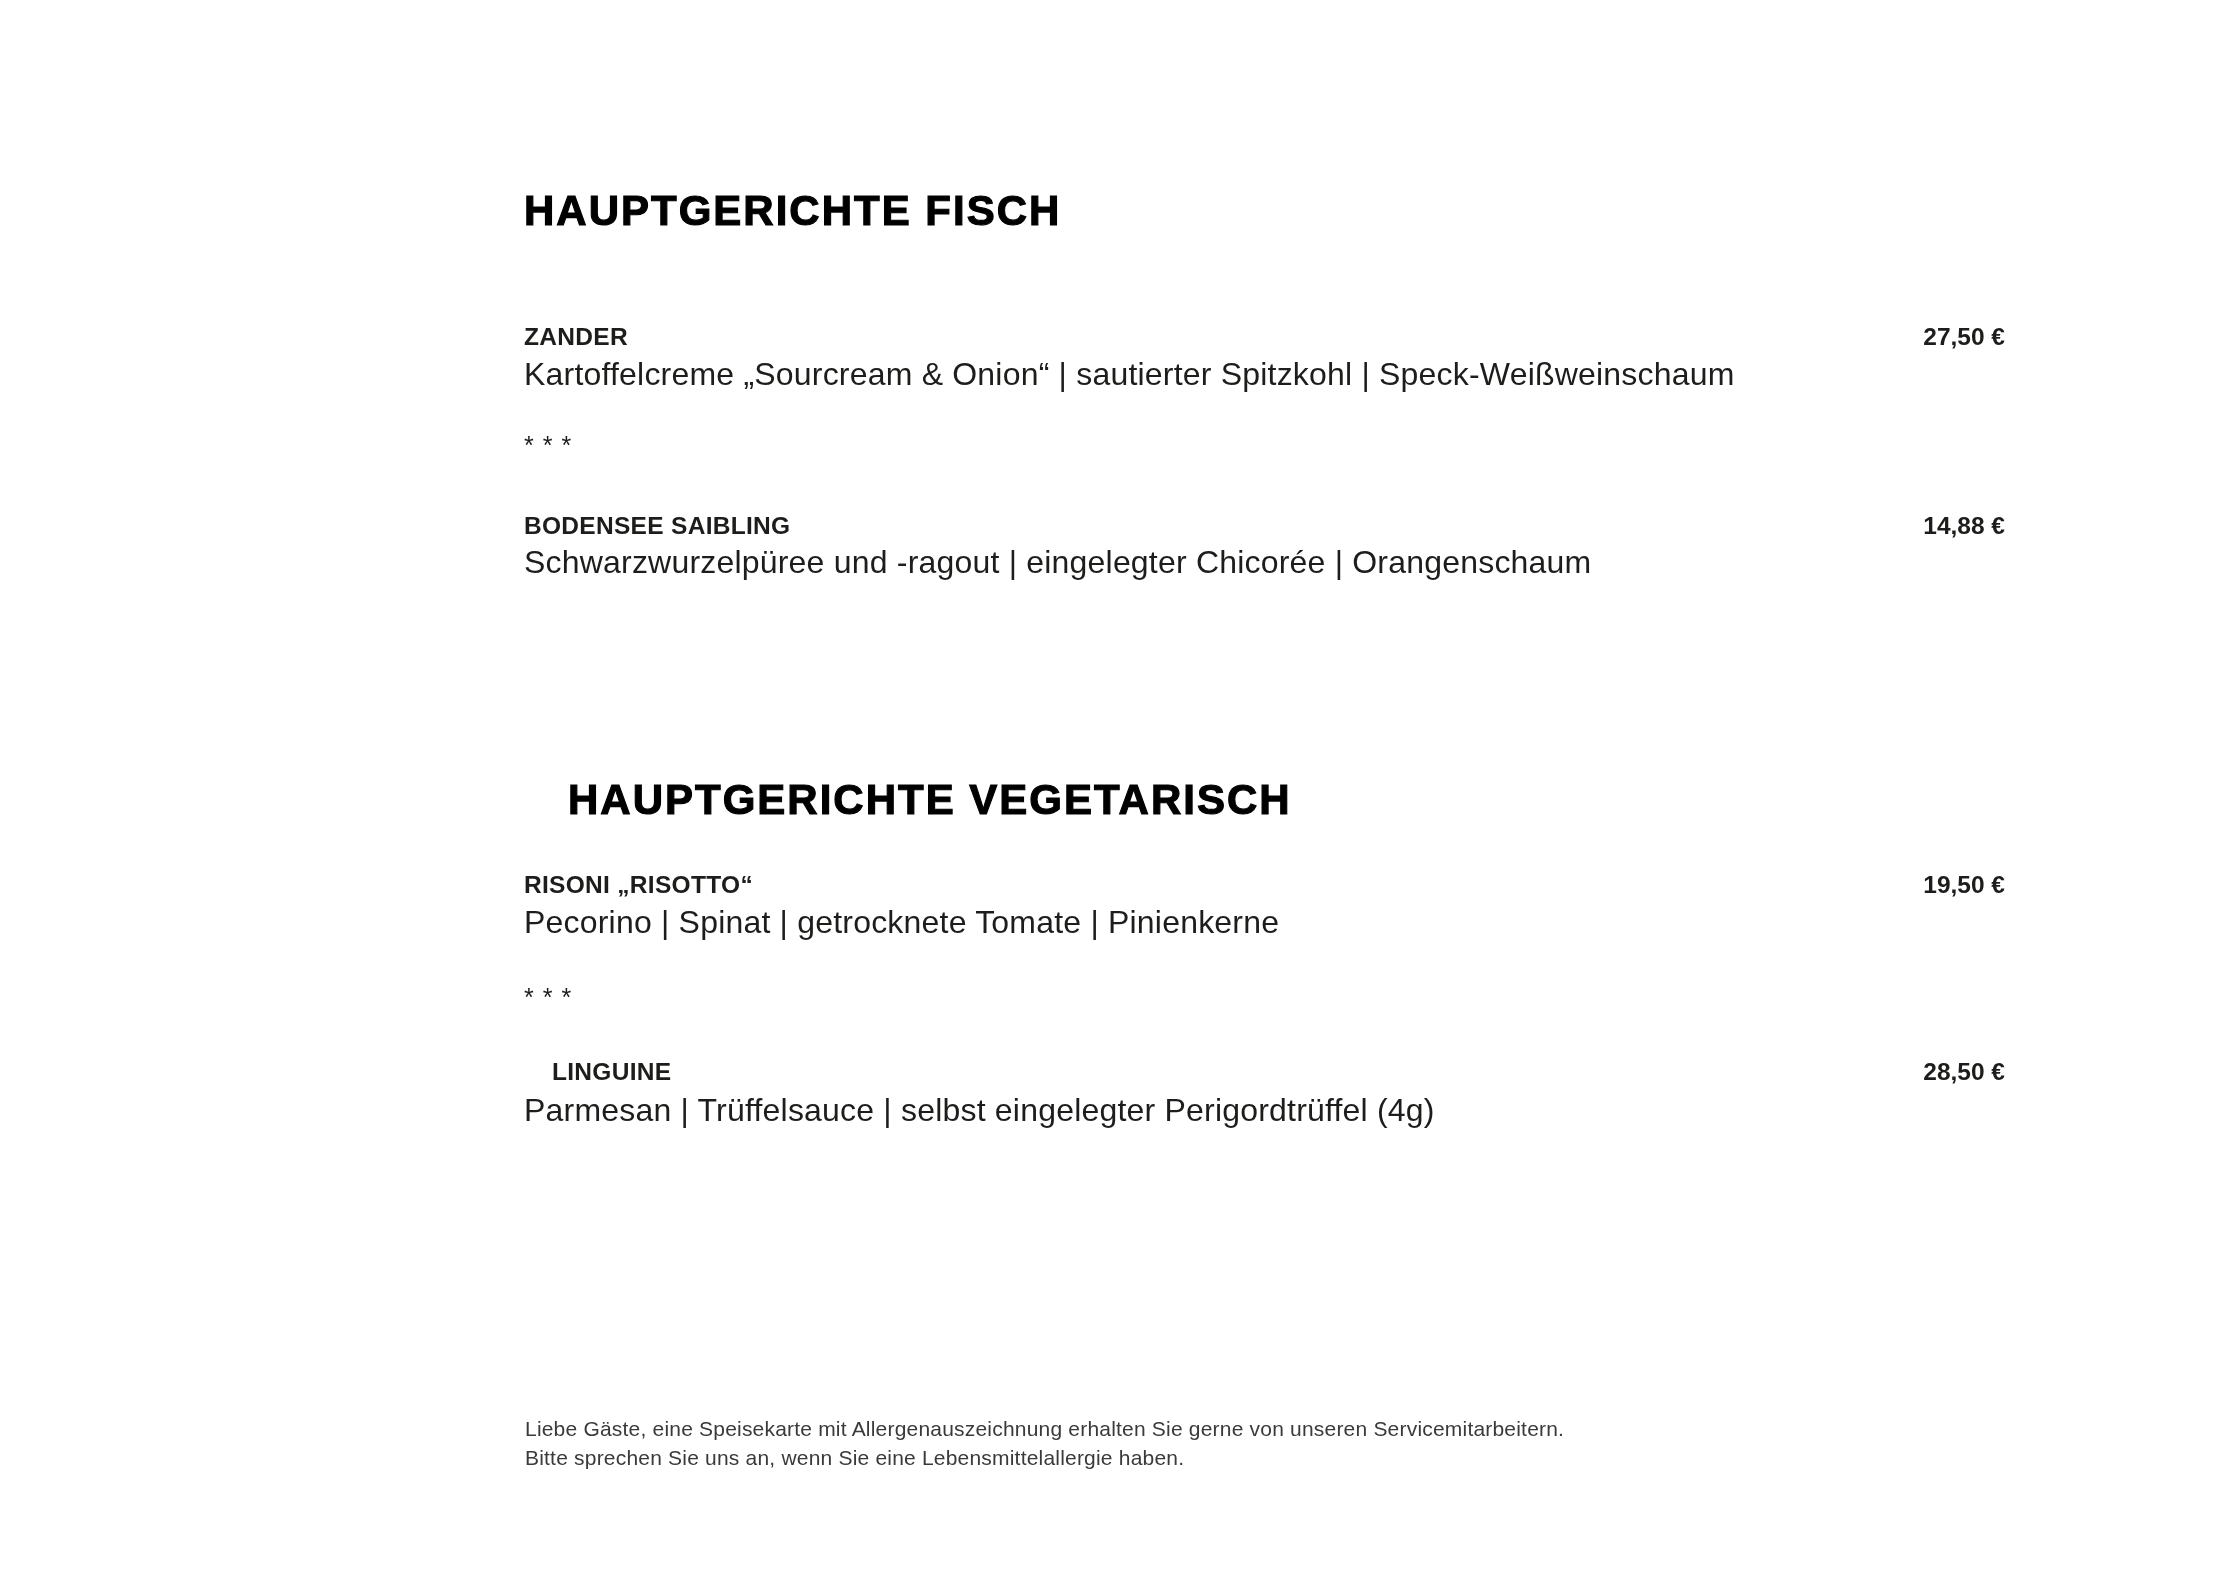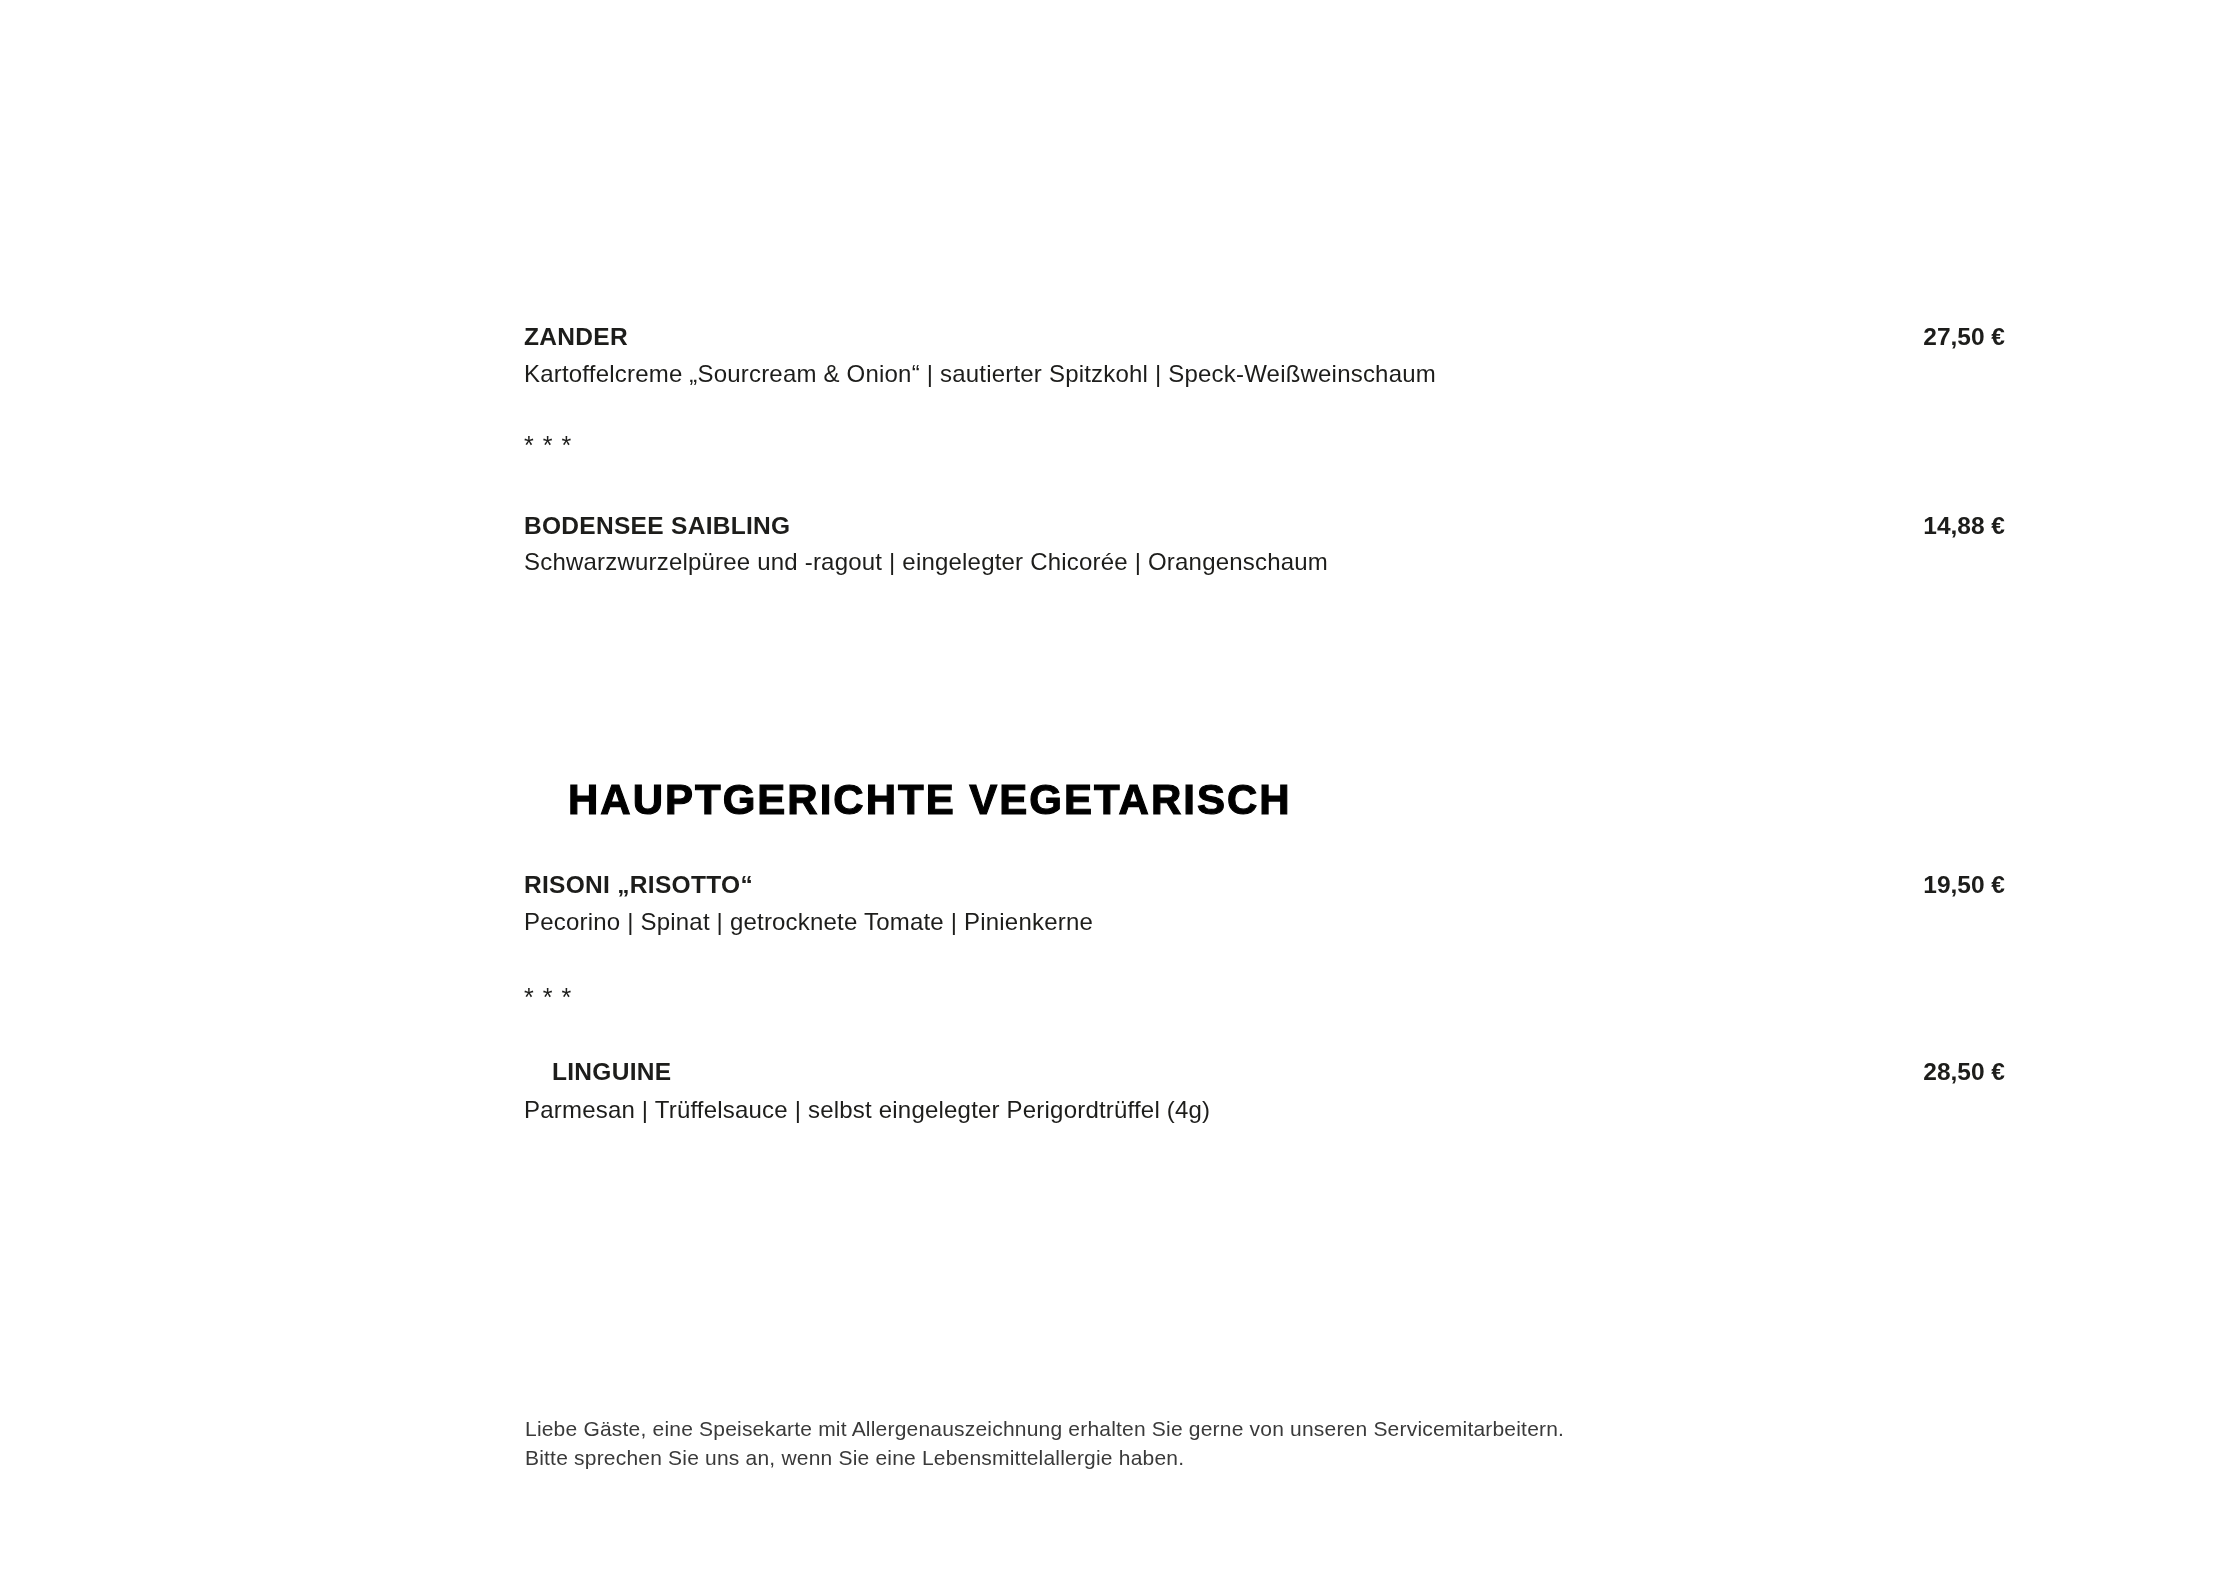--- a/index.html
+++ b/index.html
@@ -53,21 +53,21 @@
   .item-name {
     letter-spacing: 0.3px;
     white-space: nowrap;
   }
   .item-price {
     white-space: nowrap;
   }
   .item-desc {
     position: absolute;
     left: 0;
-    font-size: 24px;
+    font-size: 32px;
     line-height: 30px;
     letter-spacing: 0.2px;
     white-space: nowrap;
   }
   .separator {
     position: absolute;
     left: 0;
     font-size: 25px;
     line-height: 28px;
     letter-spacing: 9px;
@@ -97,20 +97,21 @@
   .d4       { top: 1095px; }
   .f1       { top: 1414px; }
   .f2       { top: 1443px; }
 </style>
 </head>
 <body>
 
 <div class="menu-page">
   <div class="content">
 
+    <h1 class="section-title t-fisch">HAUPTGERICHTE FISCH</h1>
 
     <div class="item-row r1">
       <span class="item-name">ZANDER</span>
       <span class="item-price">27,50 €</span>
     </div>
     <div class="item-desc d1">Kartoffelcreme „Sourcream &amp; Onion“ | sautierter Spitzkohl | Speck-Weißweinschaum</div>
 
     <div class="separator s1">***</div>
 
     <div class="item-row r2">

